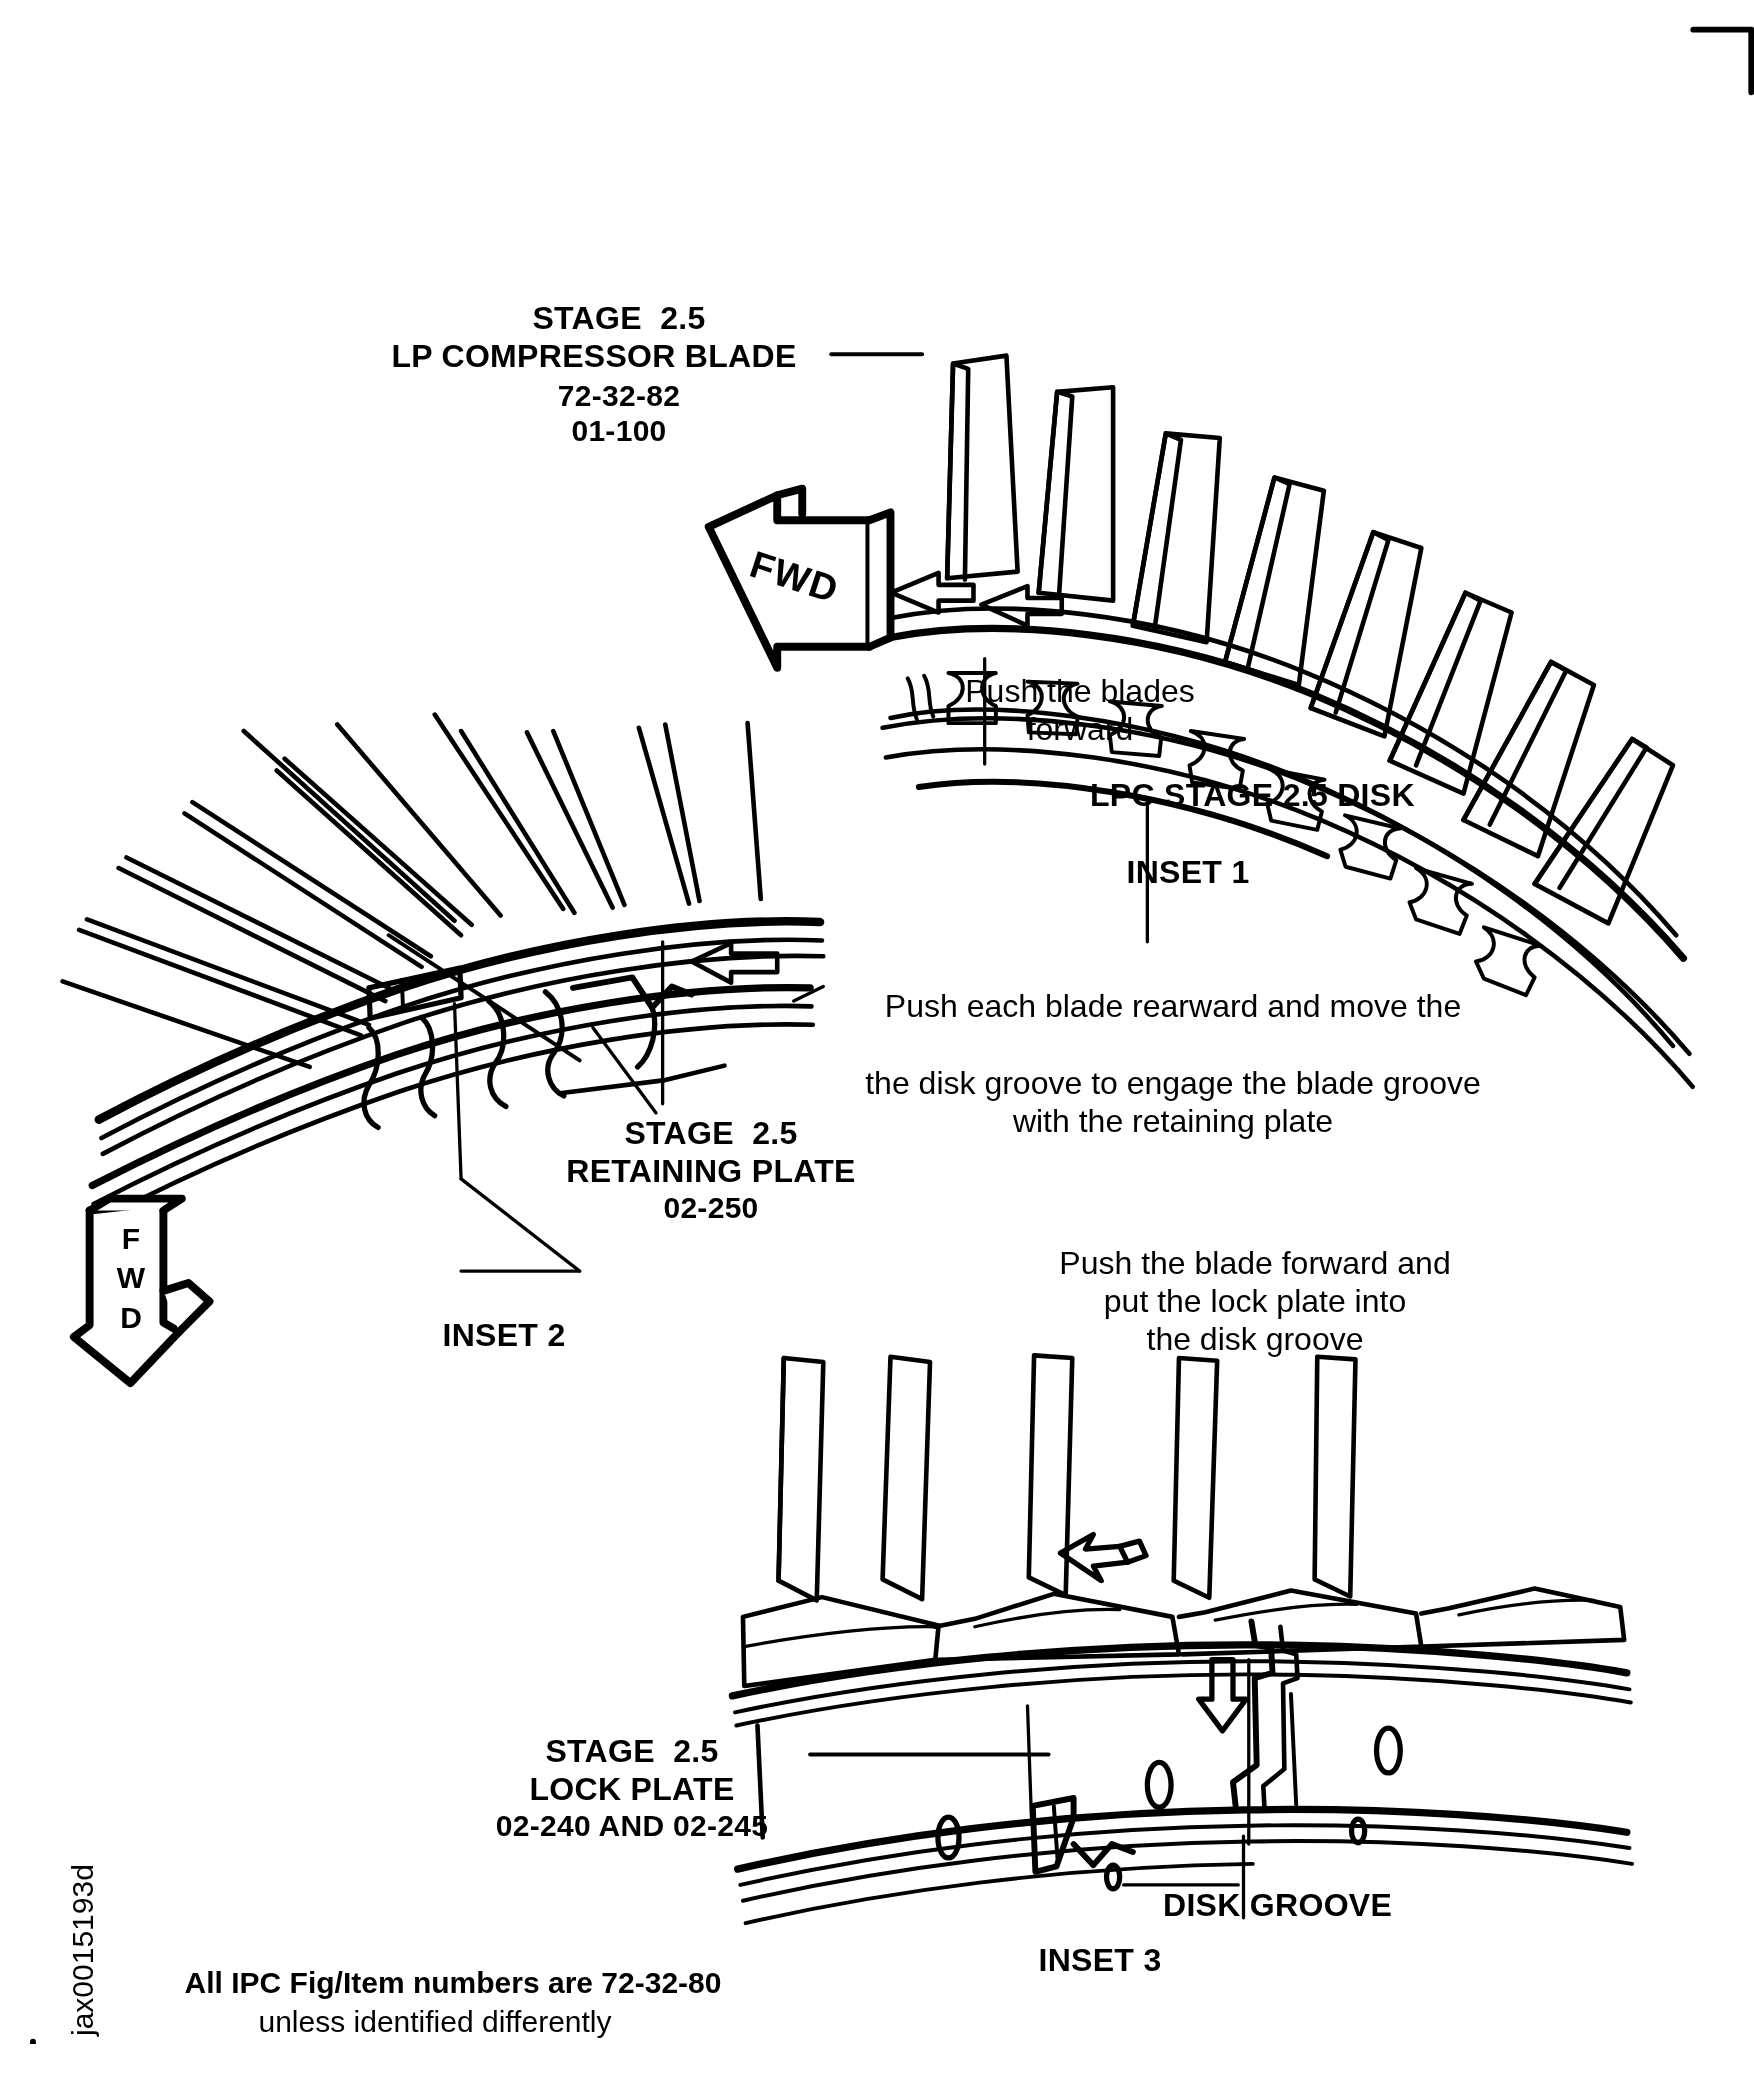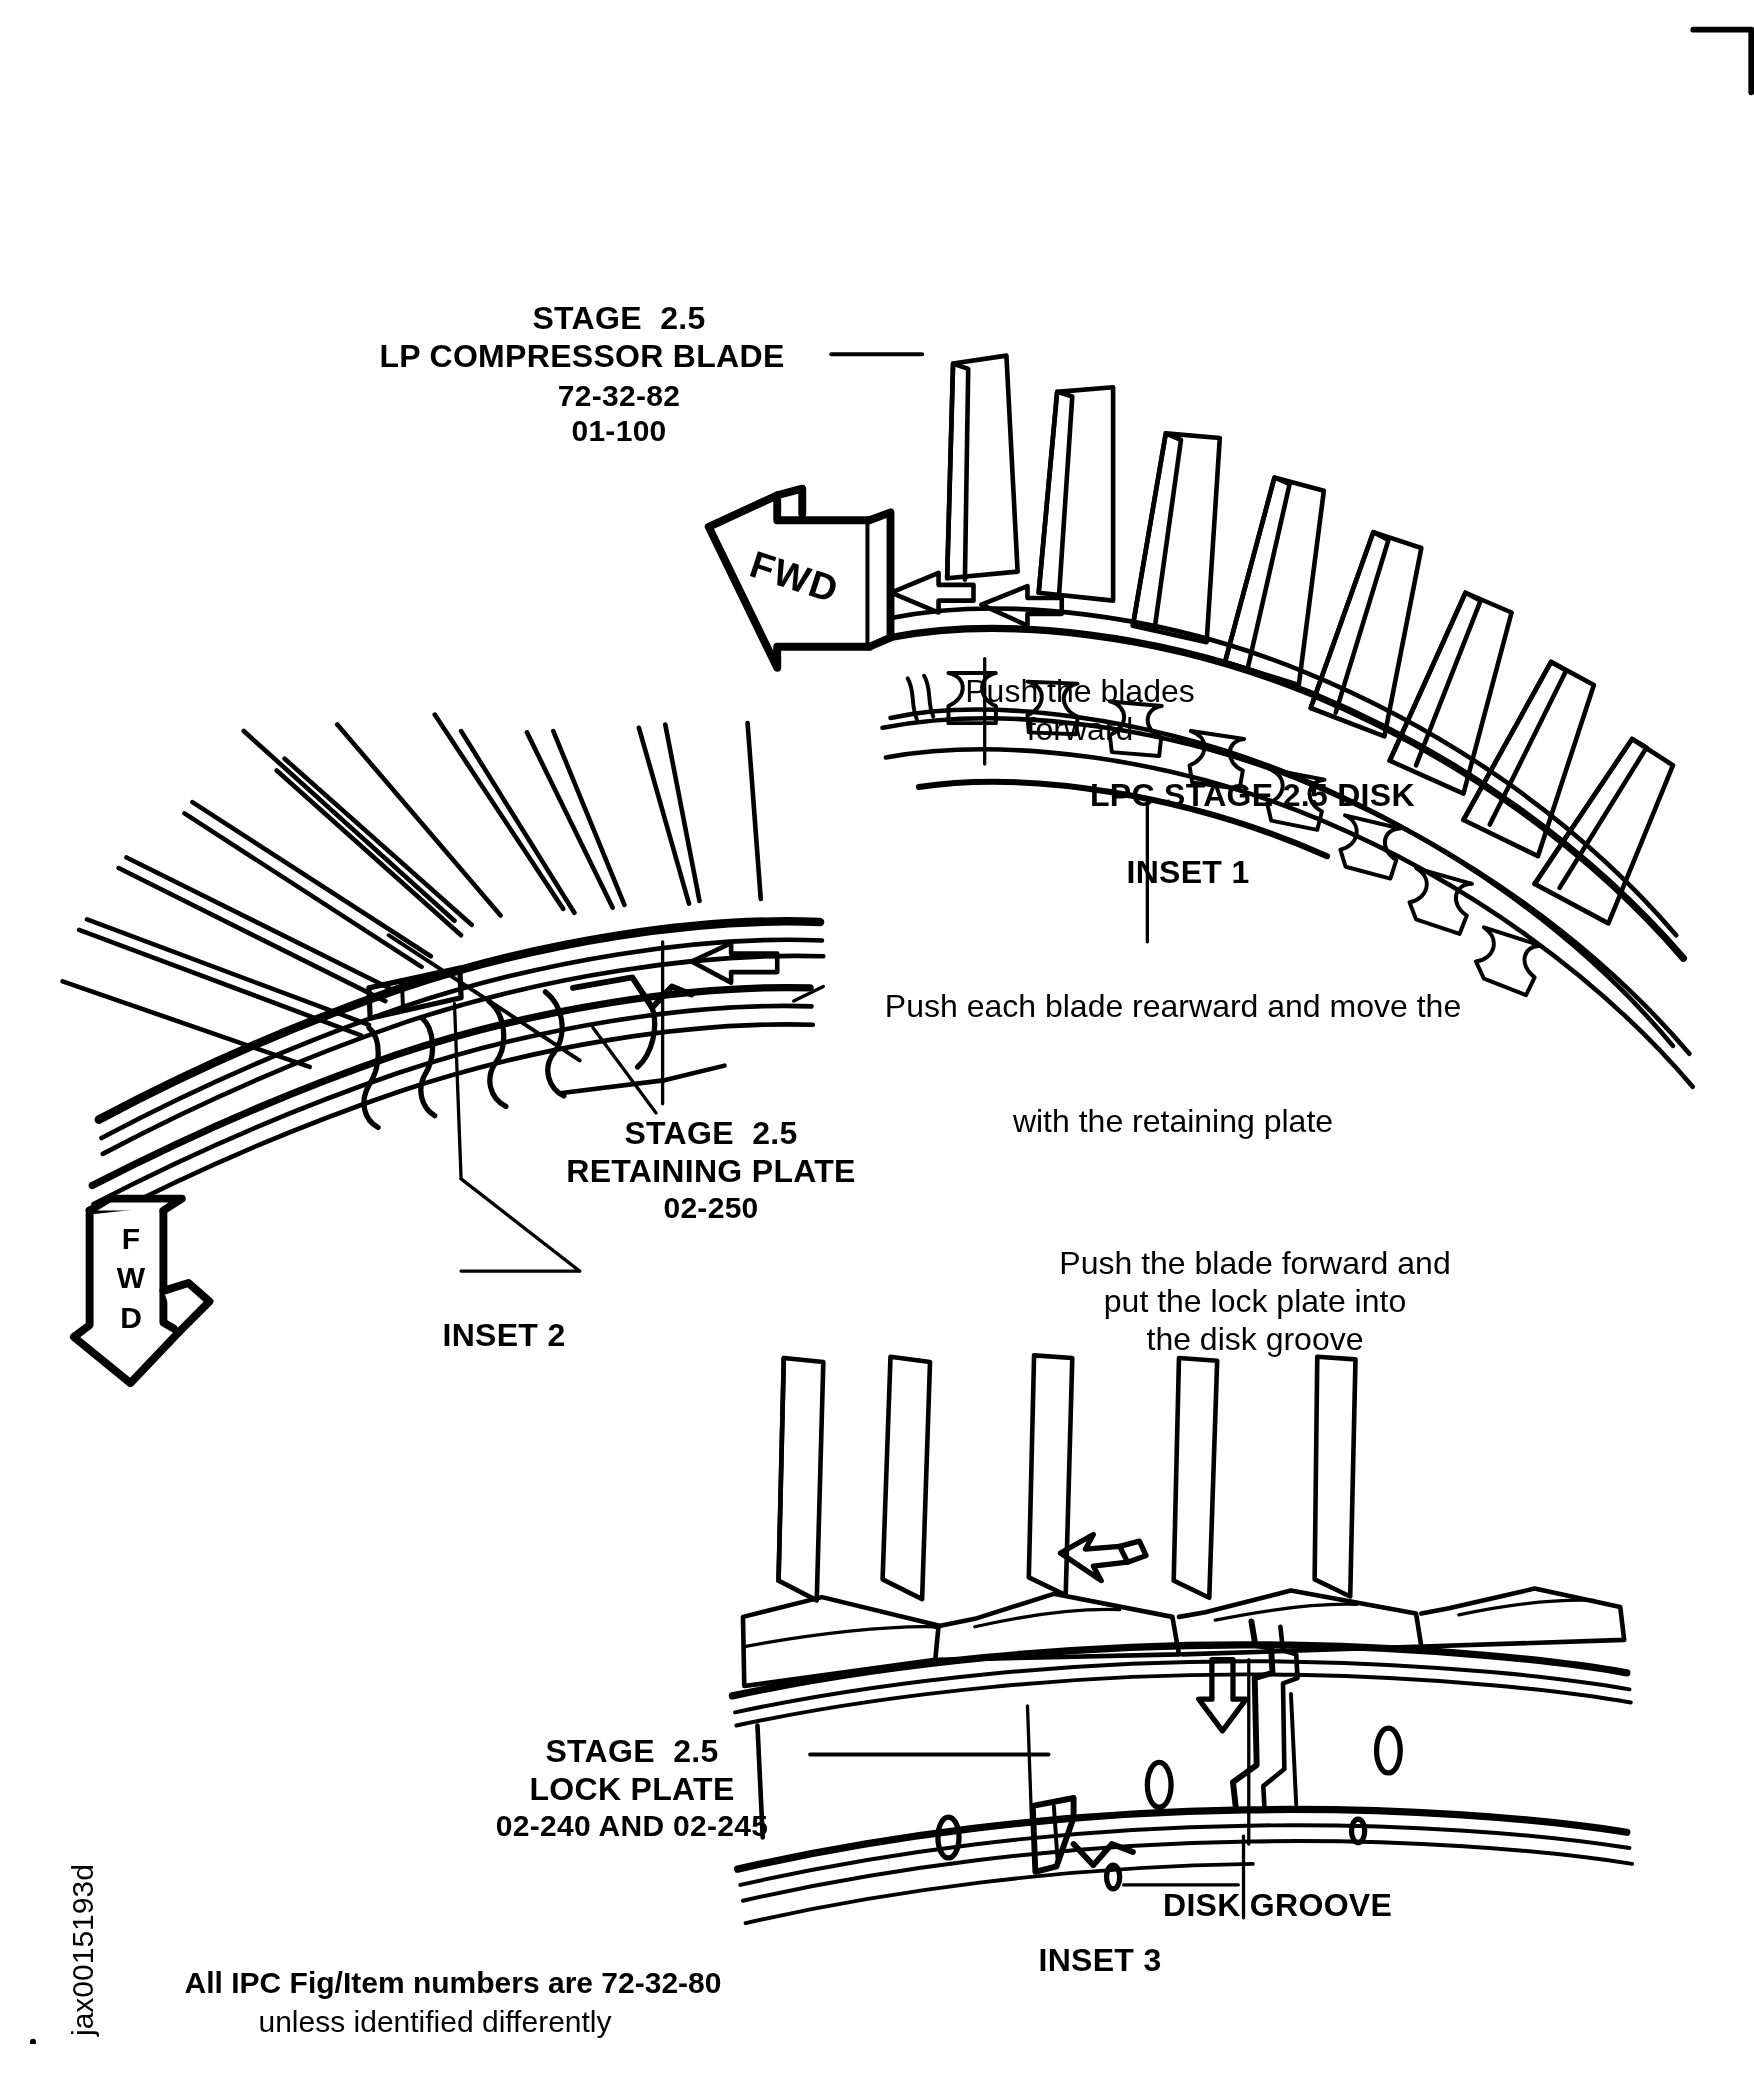--- a/index.html
+++ b/index.html
@@ -247,34 +247,35 @@
       <g stroke-width="12">
         <path d="M136,1838 L136,2012 L112,2030 L198,2100 L272,2022 L248,2008 L248,1826 Z" fill="#fff"></path>
         <path d="M136,1838 L166,1820 L276,1820 L248,1838" fill="#fff"></path>
         <path d="M248,1960 L286,1948 L318,1976 L272,2022" fill="#fff"></path>
       </g>
 
     </g>
   </svg>
 
   <div class="txt caps f48 c" style="left:619px; top:300px;">STAGE  2.5</div>
-  <div class="txt caps f48 c" style="left:582px; top:338px;">LP COMPRESSOR BLADE</div>
+  <div class="txt caps f48 c" style="left:594px; top:338px;">LP COMPRESSOR BLADE</div>
   <div class="txt caps f46 c" style="left:619px; top:379px;">72-32-82</div>
   <div class="txt caps f46 c" style="left:619px; top:414px;">01-100</div>
 
   <div class="txt f48 c" style="left:1080px; top:673px;">Push the blades</div>
   <div class="txt f48 c" style="left:1080px; top:711px;">forward</div>
 
   <div class="txt caps f48 l" style="left:1090px; top:777px;">LPC STAGE 2.5 DISK</div>
 
   <div class="txt caps f48 c" style="left:1188px; top:820px;margin-top:34px;">INSET 1</div>
 
   <div class="fwd-text-h" style="left:758px; top:543px; transform:rotate(18deg); transform-origin:0 0;">FWD</div>
 
   <div class="txt f48 c" style="left:1173px; top:988px;">Push each blade rearward and move the</div>
+  <div class="txt f48 c" style="left:1173px; top:1065px;">the disk groove to engage the blade groove</div>
   <div class="txt f48 c" style="left:1173px; top:1103px;">with the retaining plate</div>
 
   <div class="txt caps f48 c" style="left:711px; top:1115px;">STAGE  2.5</div>
   <div class="txt caps f48 c" style="left:711px; top:1153px;">RETAINING PLATE</div>
   <div class="txt caps f46 c" style="left:711px; top:1191px;">02-250</div>
 
 
   <div class="txt caps f48 c" style="left:504px; top:1317px;">INSET 2</div>
 
   <div class="fwd-text-v" style="left:111px; top:1224px; width:40px;">F</div>

